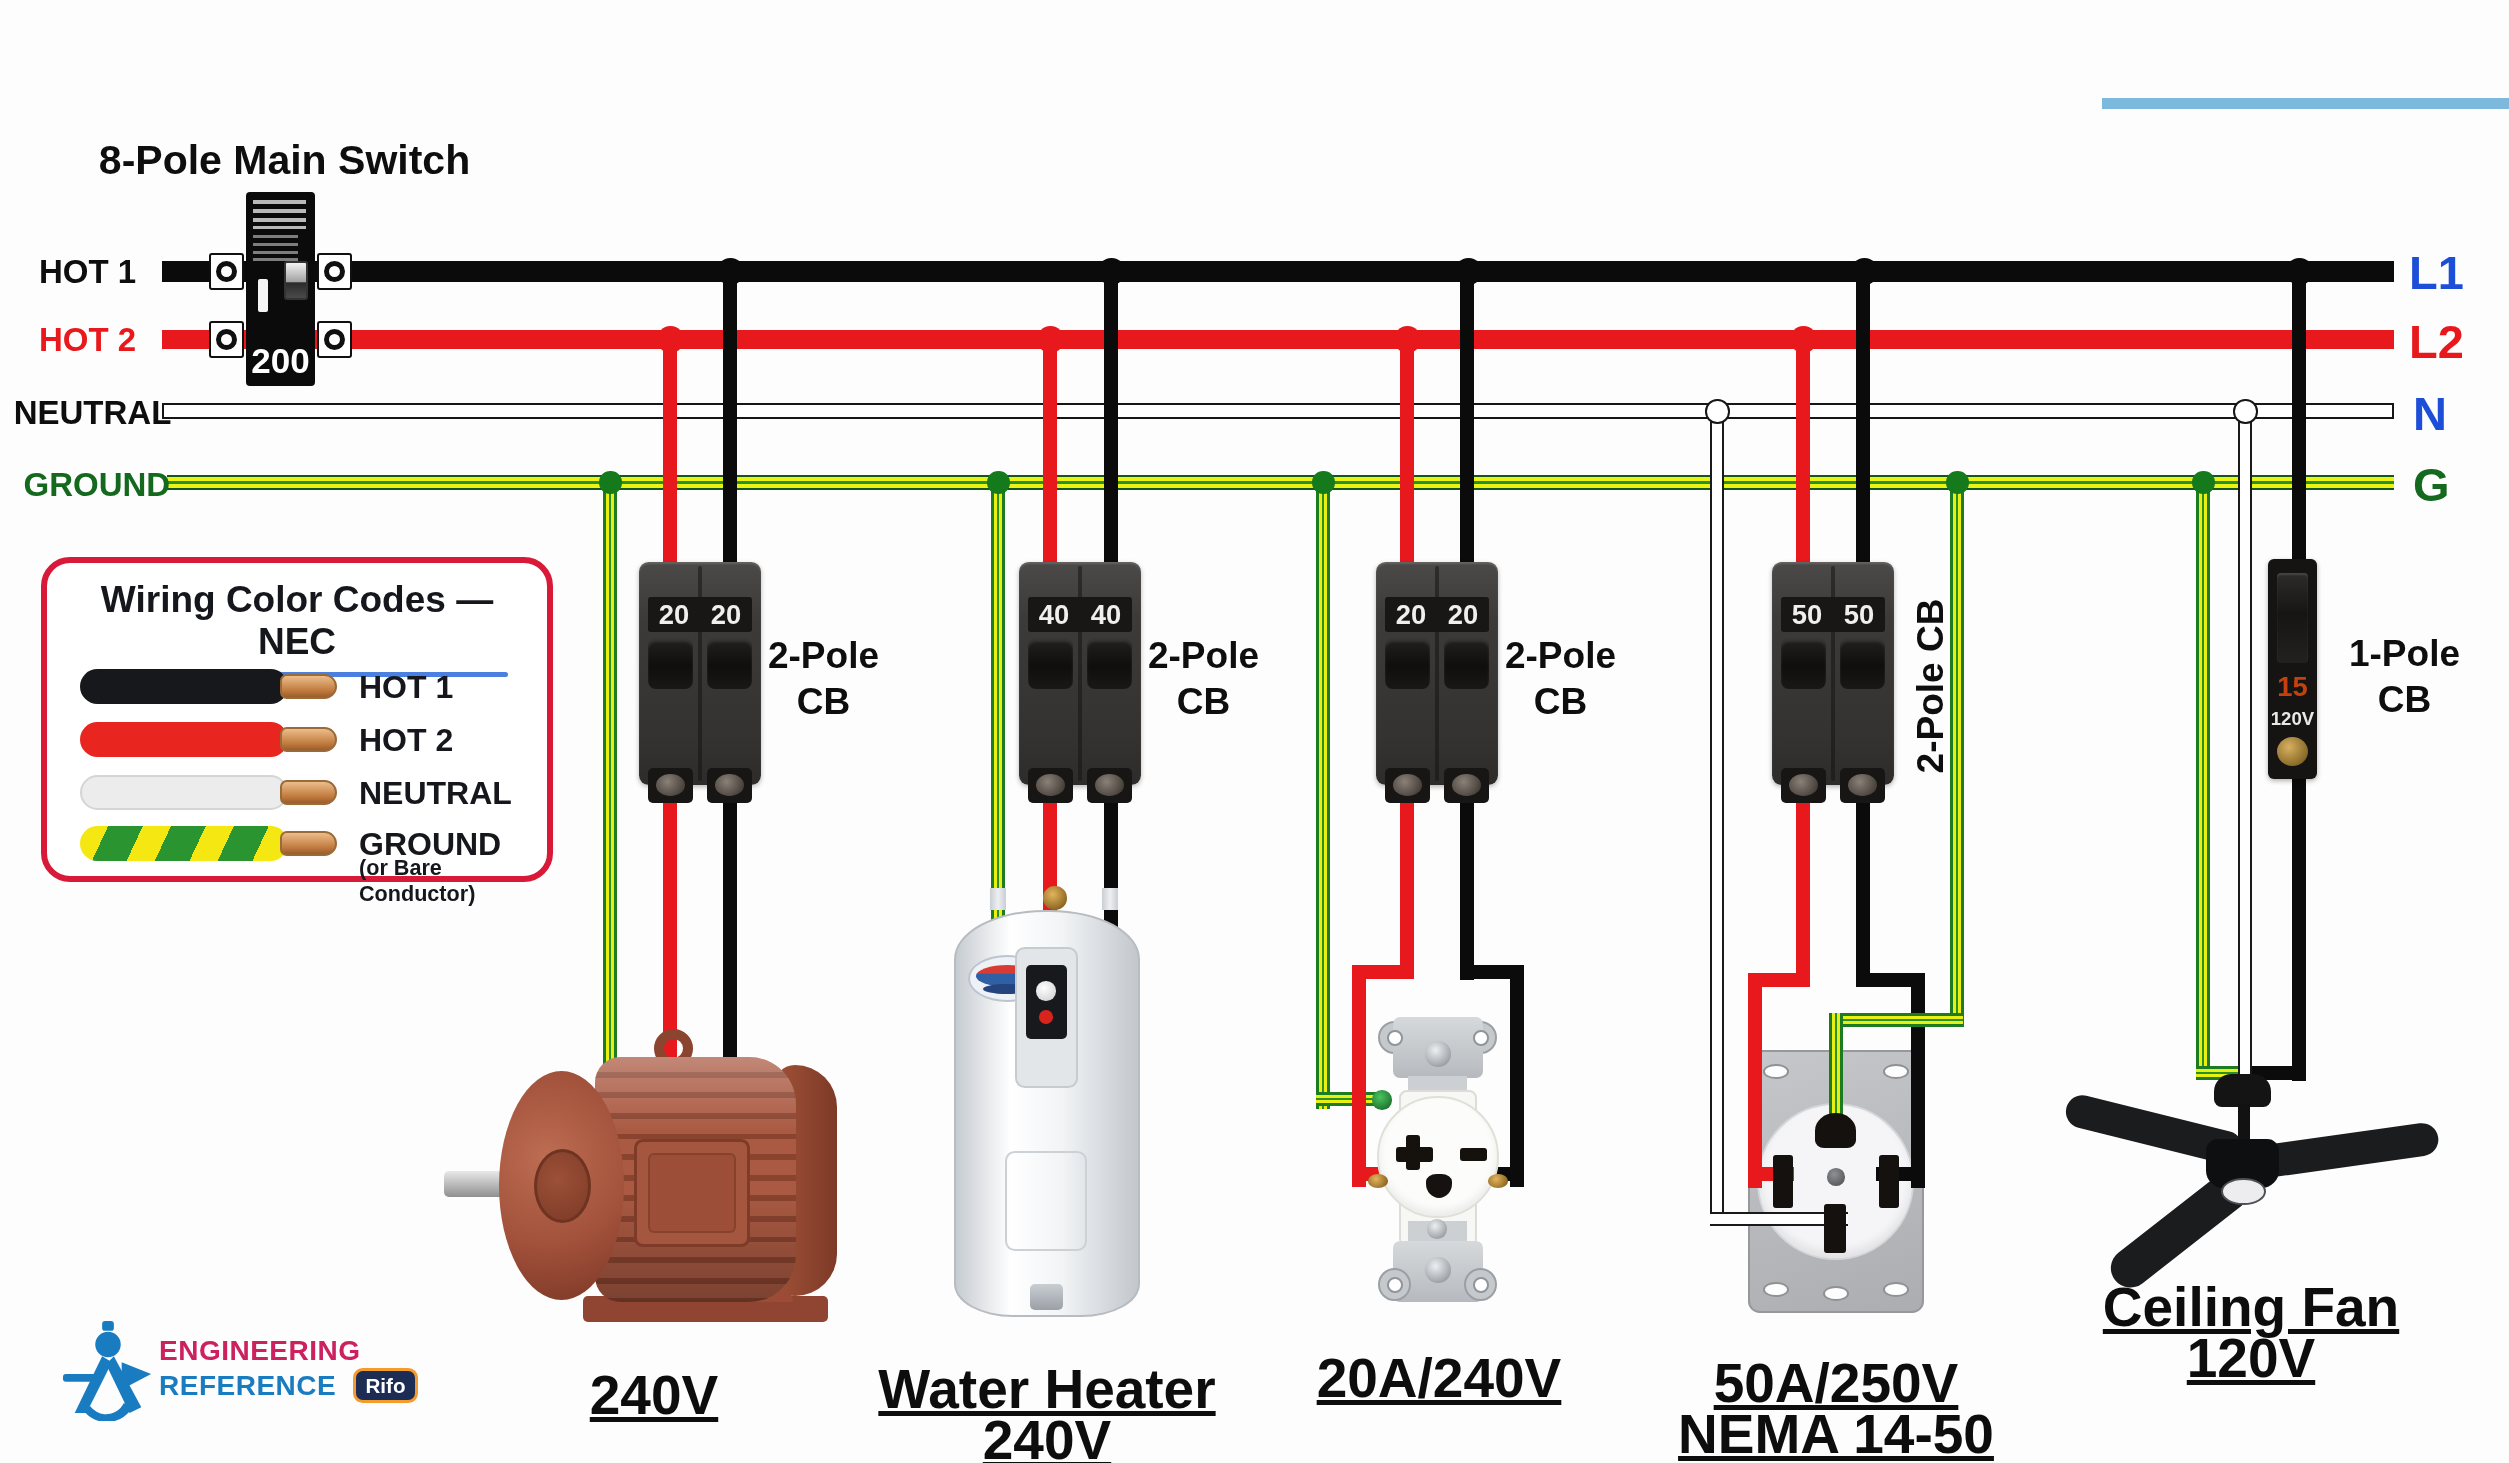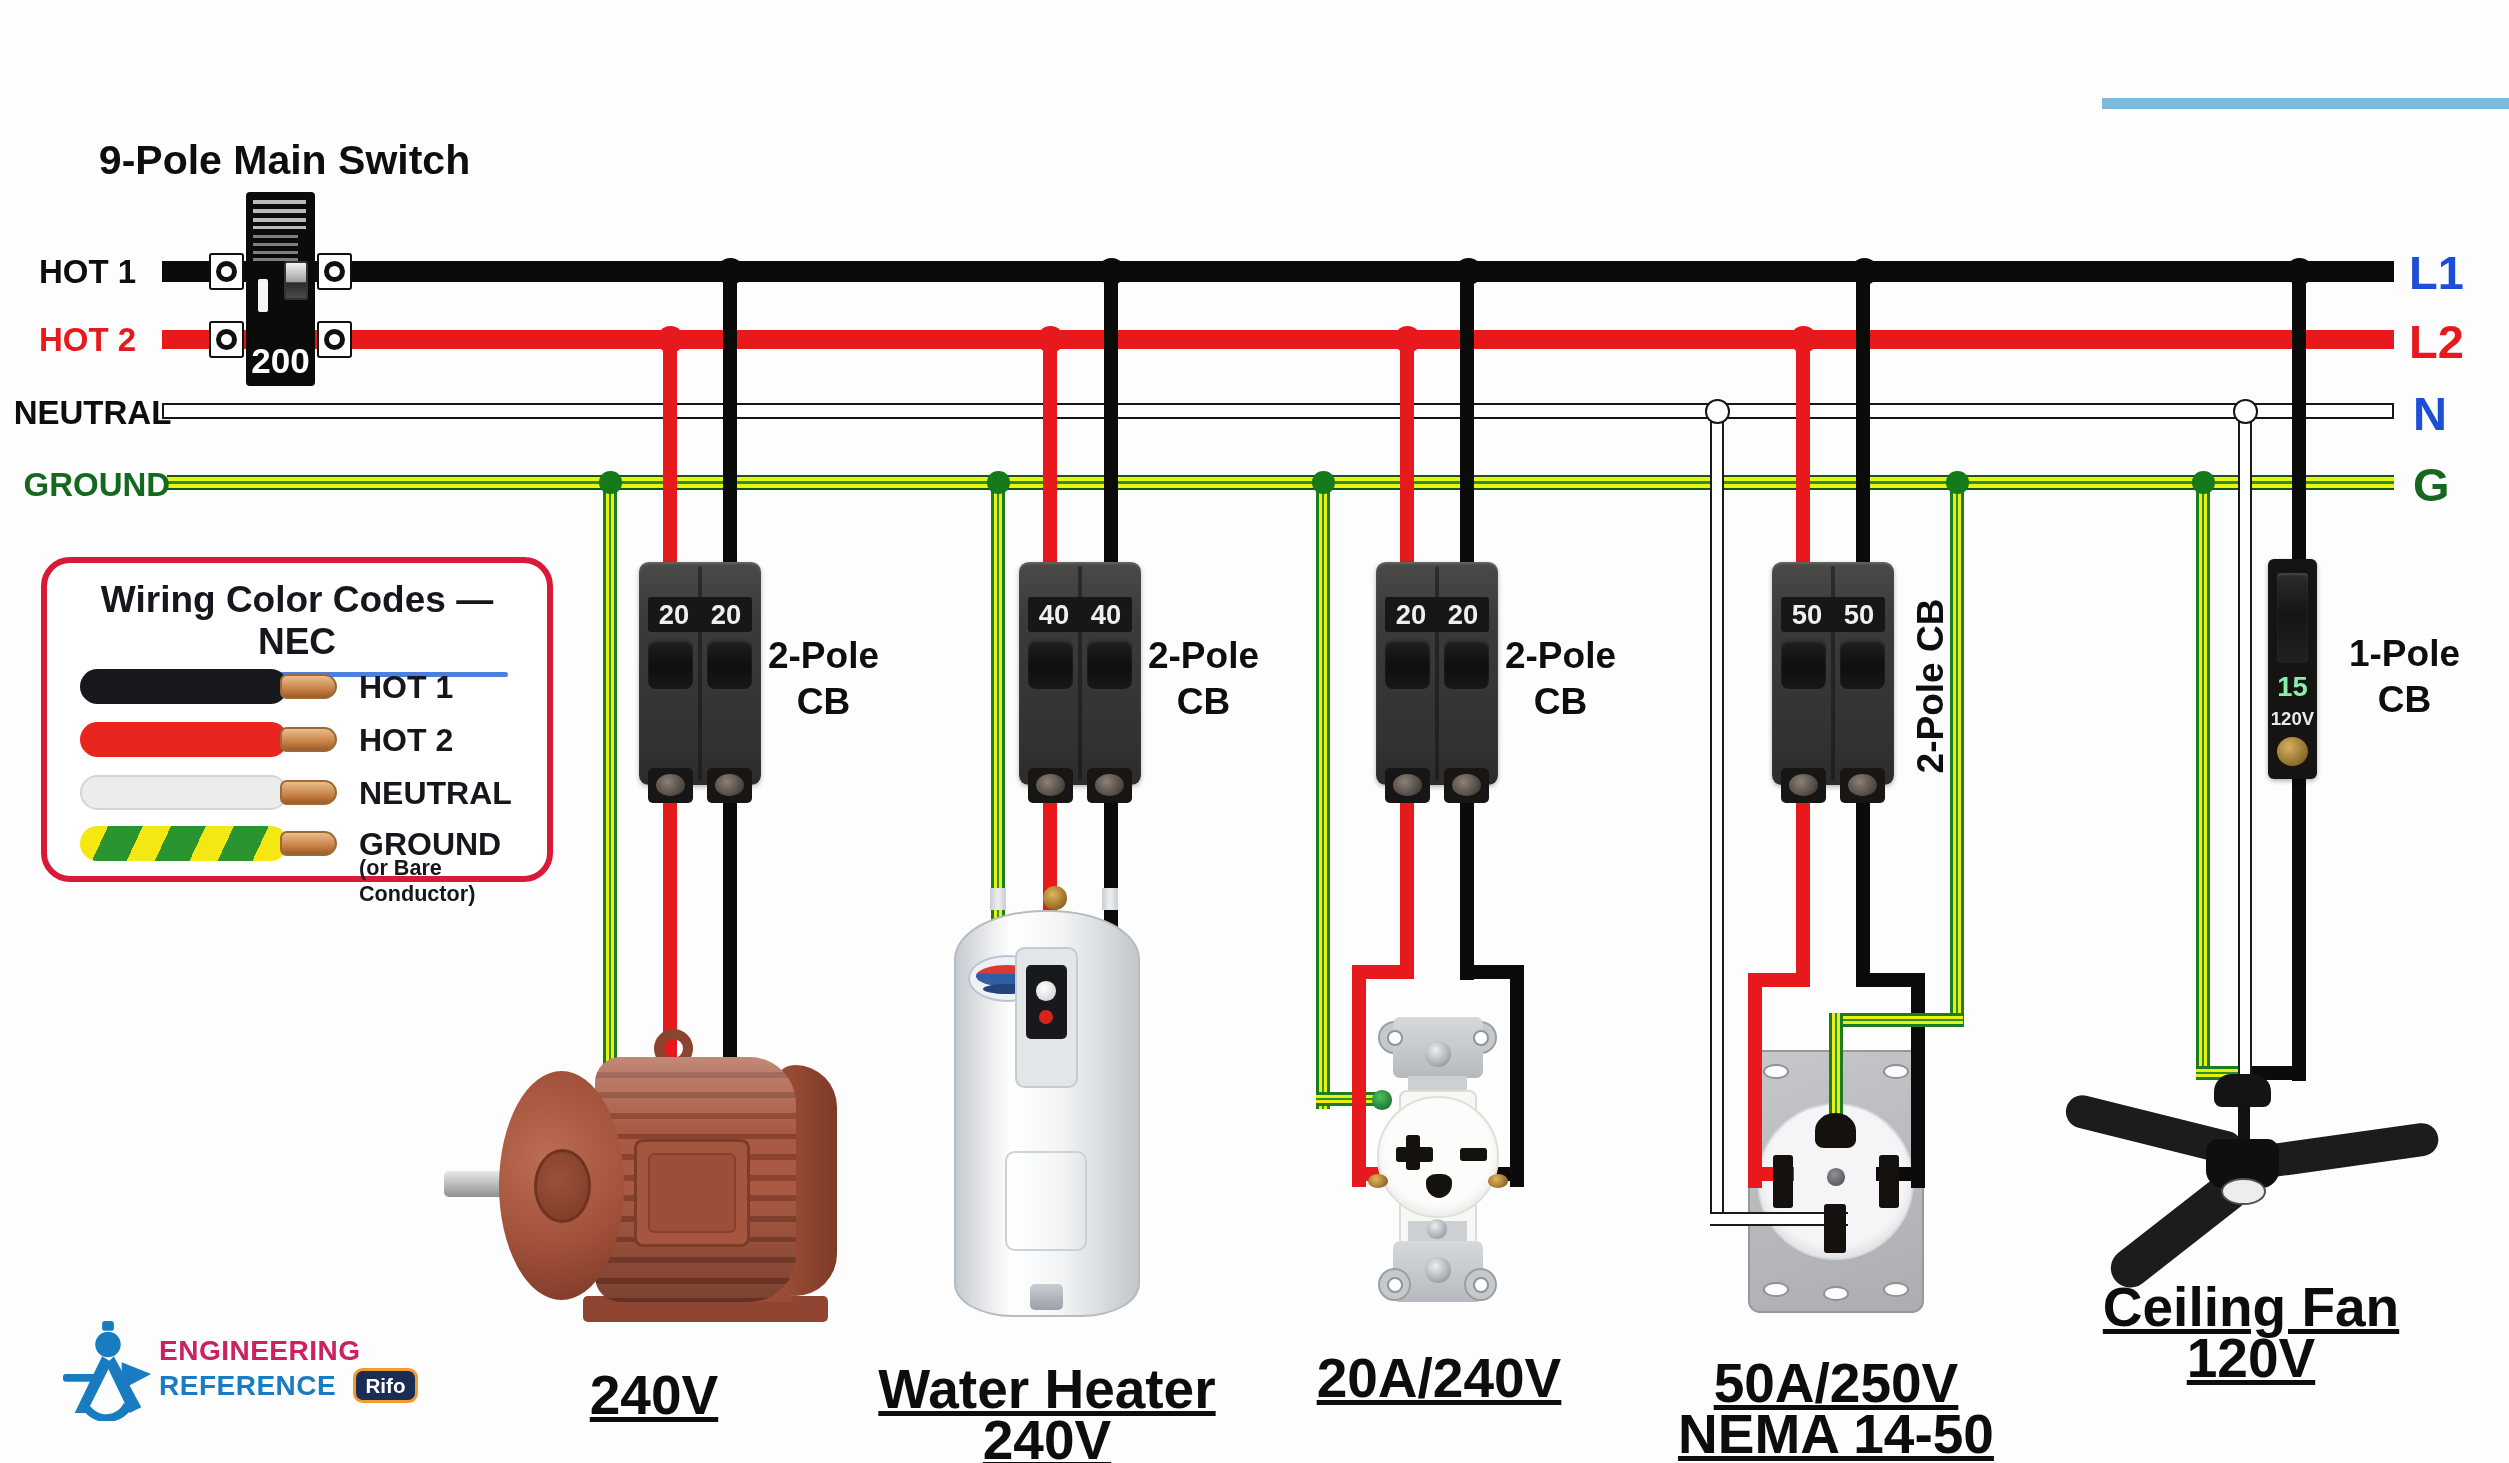--- a/index.html
+++ b/index.html
@@ -54,21 +54,21 @@
   .cb .tog{position:absolute;top:76px;width:45px;height:51px;border-radius:7.8px;
            background:linear-gradient(180deg,#23211f,#0f0e0d 55%,#1a1817);box-shadow:inset 0 3.9px 2.9px rgba(255,255,255,.10);}
   .cb .tog.l{left:8.8px}.cb .tog.r{right:8.8px}
   .cb .trm{position:absolute;bottom:-17.6px;width:45px;height:35px;background:#171615;border-radius:4.9px;}
   .cb .trm.l{left:8.8px}.cb .trm.r{right:8.8px}
   .cb .trm i{position:absolute;left:50%;top:50%;width:29px;height:21.6px;margin:-10.8px 0 0 -14.7px;border-radius:50%;
              background:radial-gradient(circle at 40% 35%,#8a8178,#4d463f 70%,#2c2824);}
   .cb1p{position:absolute;left:2268px;top:559px;width:49px;height:220px;background:#151413;border-radius:5.9px;z-index:5;
         box-shadow:0 2px 4.9px rgba(0,0,0,.3);}
   .cb1p .tog{position:absolute;left:8.8px;top:13.7px;width:31px;height:90px;background:linear-gradient(180deg,#2e2c2b,#161514 45%,#232120);border-radius:3.9px;box-shadow:inset 0 2px 2px rgba(255,255,255,.12);}
-  .cb1p .a{position:absolute;left:0;top:112px;width:49px;text-align:center;color:#86efac;font-size:27.4px;font-weight:bold;}
+  .cb1p .a{position:absolute;left:0;top:112px;width:49px;text-align:center;color:#c2410c;font-size:27.4px;font-weight:bold;}
   .cb1p .v{position:absolute;left:0;top:149px;width:49px;text-align:center;color:#e8e8e8;font-size:18.6px;font-weight:bold;}
   .cb1p .scr{position:absolute;left:8.8px;top:178px;width:31px;height:29px;border-radius:50%;
              background:radial-gradient(circle at 38% 35%,#d7b061,#8a6b28 70%,#5c4517);}
   .cblabel{position:absolute;z-index:7;text-align:center;font-size:37px;line-height:46px;font-weight:bold;color:#0e0e0e;}
   .cblabel-v{position:absolute;z-index:7;display:flex;align-items:center;justify-content:center;}
   .cblabel-v span{transform:rotate(-90deg);white-space:nowrap;font-size:37px;font-weight:bold;color:#0e0e0e;}
   .loadlabel{position:absolute;z-index:7;text-align:center;font-size:55px;line-height:51px;font-weight:bold;color:#0d0d0d;text-decoration:underline;}
   
   .legend{position:absolute;left:41px;top:557px;width:512px;height:325px;background:#ffffff;border:6.9px solid #d81a38;border-radius:29px;z-index:7;box-sizing:border-box;}
   .legend .ttl{margin:15.7px 9.8px 0 9.8px;text-align:center;font-size:37px;font-weight:bold;color:#15171c;}
@@ -164,21 +164,21 @@
 
   <div class="busl" style="left:39px;top:253px;">HOT 1</div>
   <div class="busl" style="left:39px;top:321px;color:#e8191d;">HOT 2</div>
   <div class="busl" style="left:13.7px;top:394px;">NEUTRAL</div>
   <div class="busl" style="left:23.5px;top:466px;color:#14691f;">GROUND</div>
   <div class="busr" style="left:2409px;top:245px;">L1</div>
   <div class="busr" style="left:2409px;top:314px;color:#e8191d;">L2</div>
   <div class="busr" style="left:2413px;top:386px;">N</div>
   <div class="busr" style="left:2413px;top:457px;color:#14691f;">G</div>
 
-  <div class="msw-title">9-Pole Main Switch</div>
+  <div class="msw-title">8-Pole Main Switch</div>
   <div class="msw">
     <div class="sticker"></div>
     <div class="sticker2"></div>
     <div class="slot"></div>
     <div class="handle"></div>
     <div class="amp">200</div>
   </div>
   <div class="term" style="left:209px;top:253px;">
       <i></i>
     </div>

